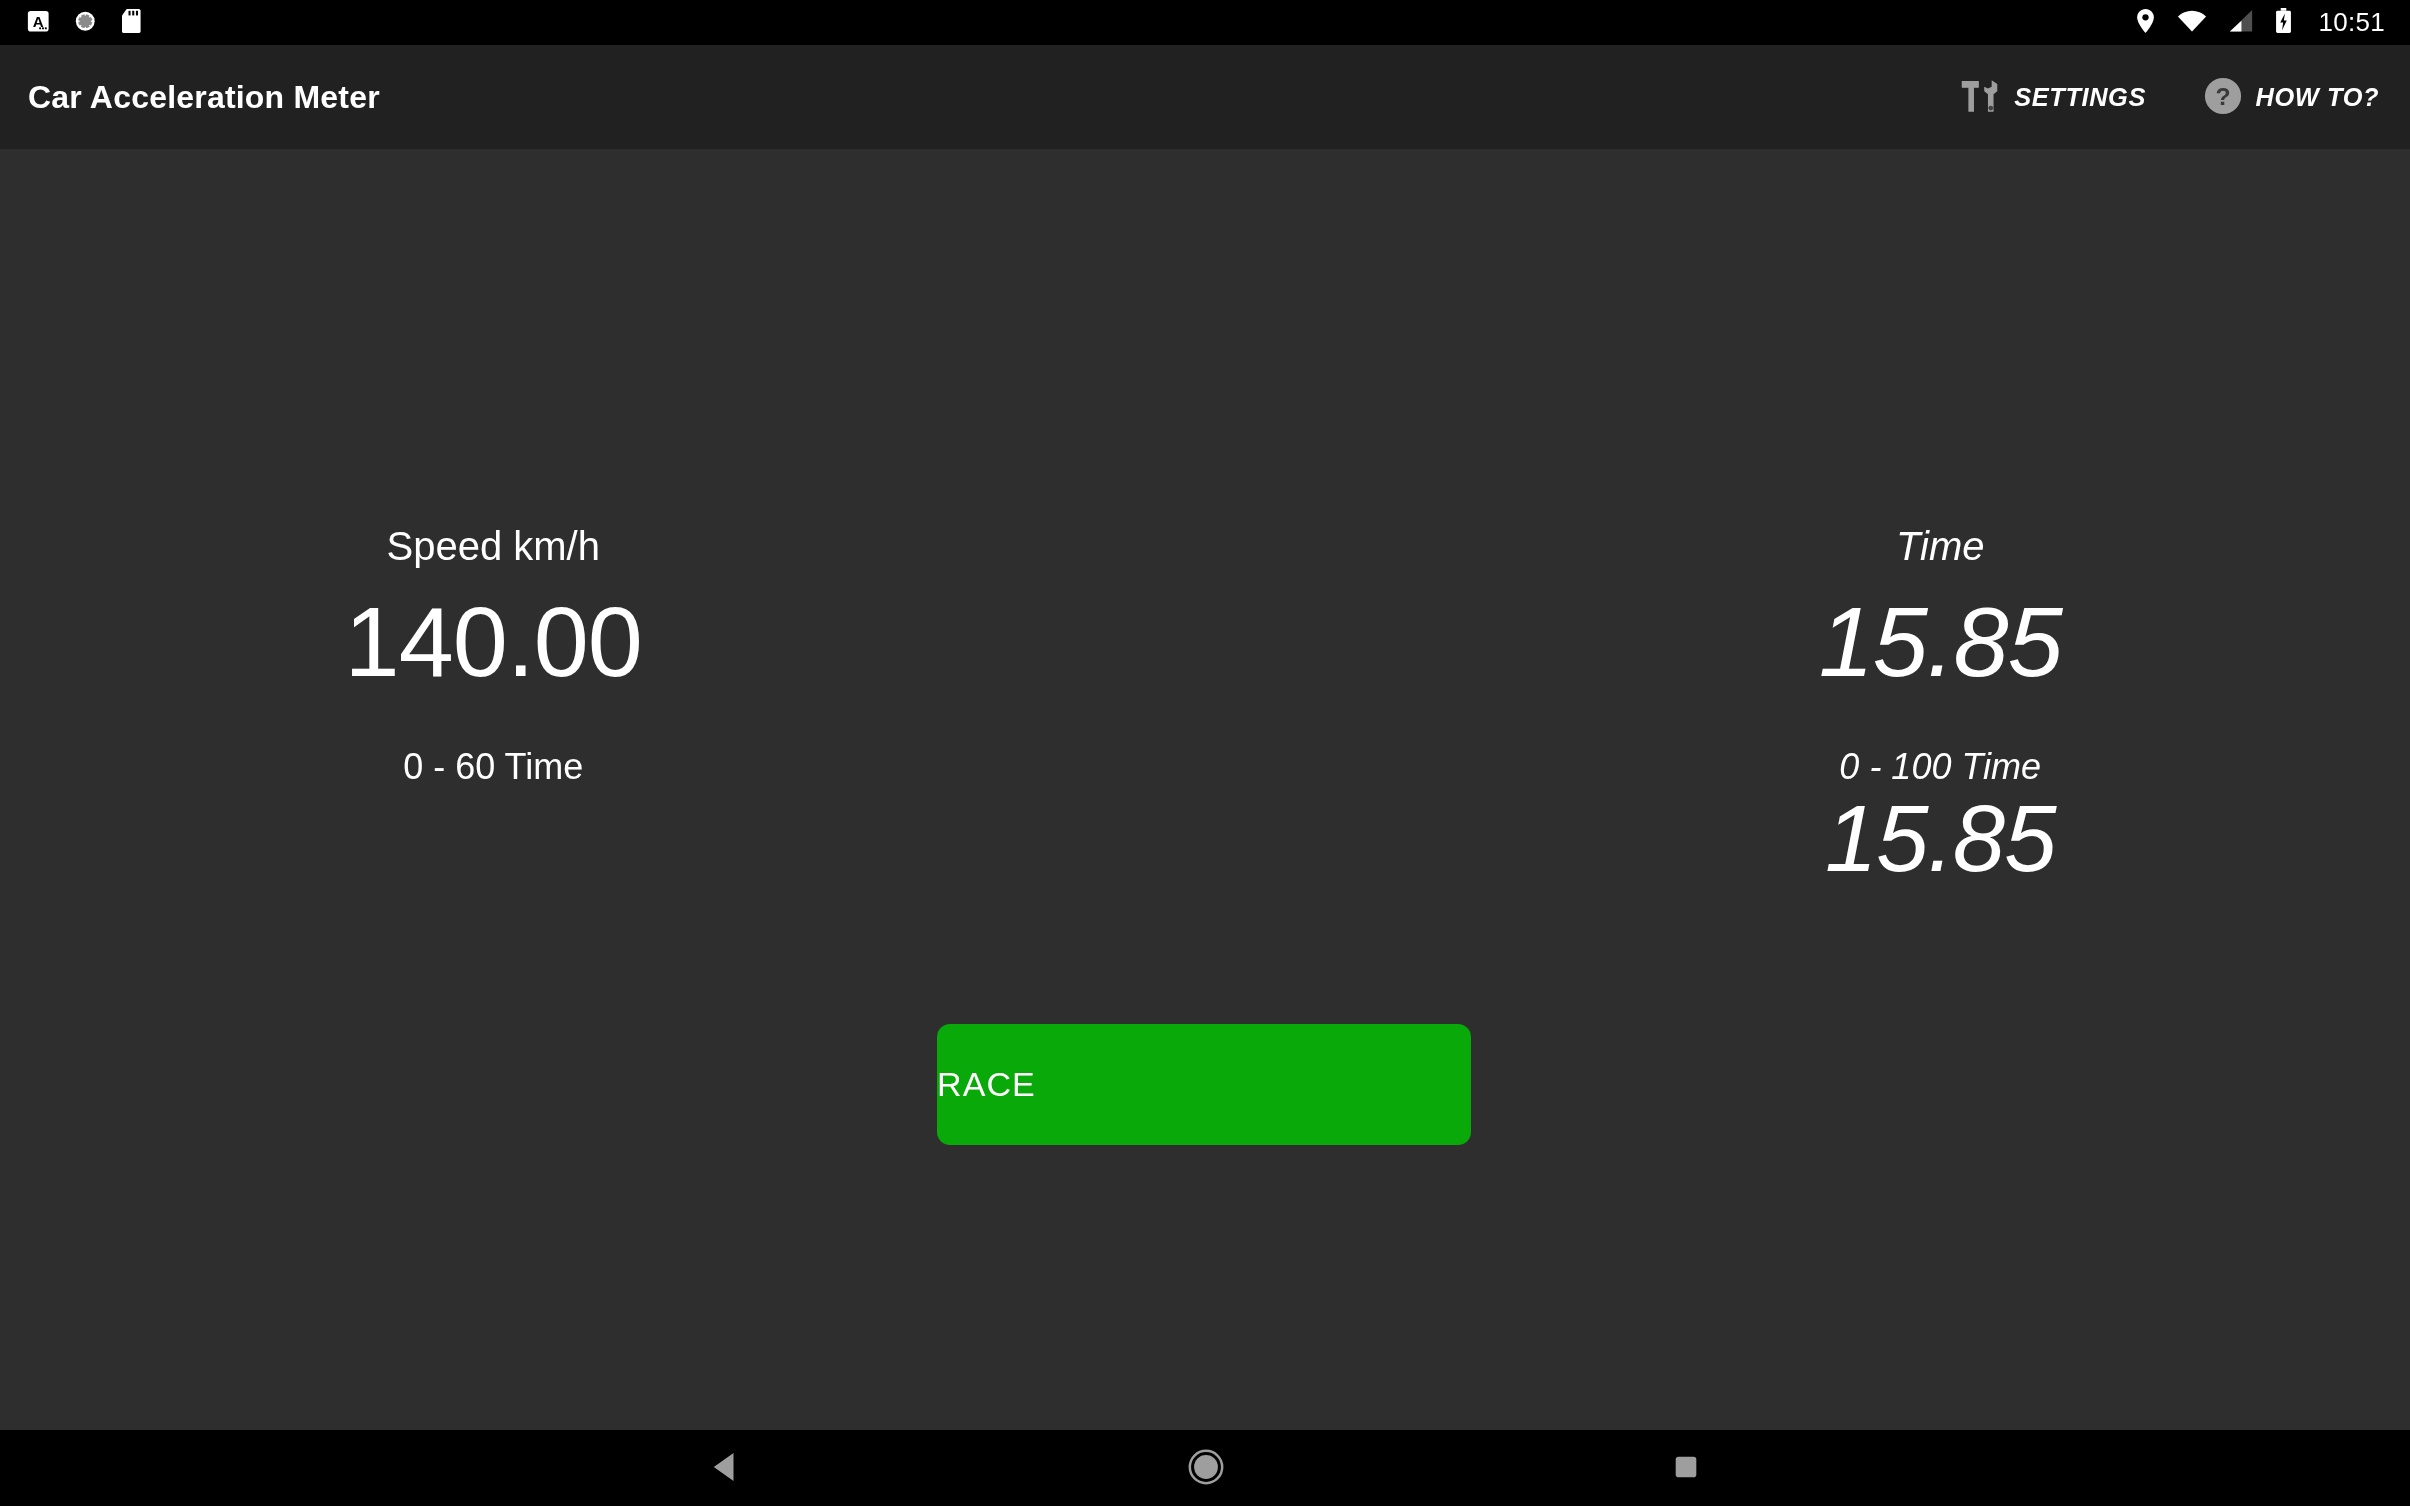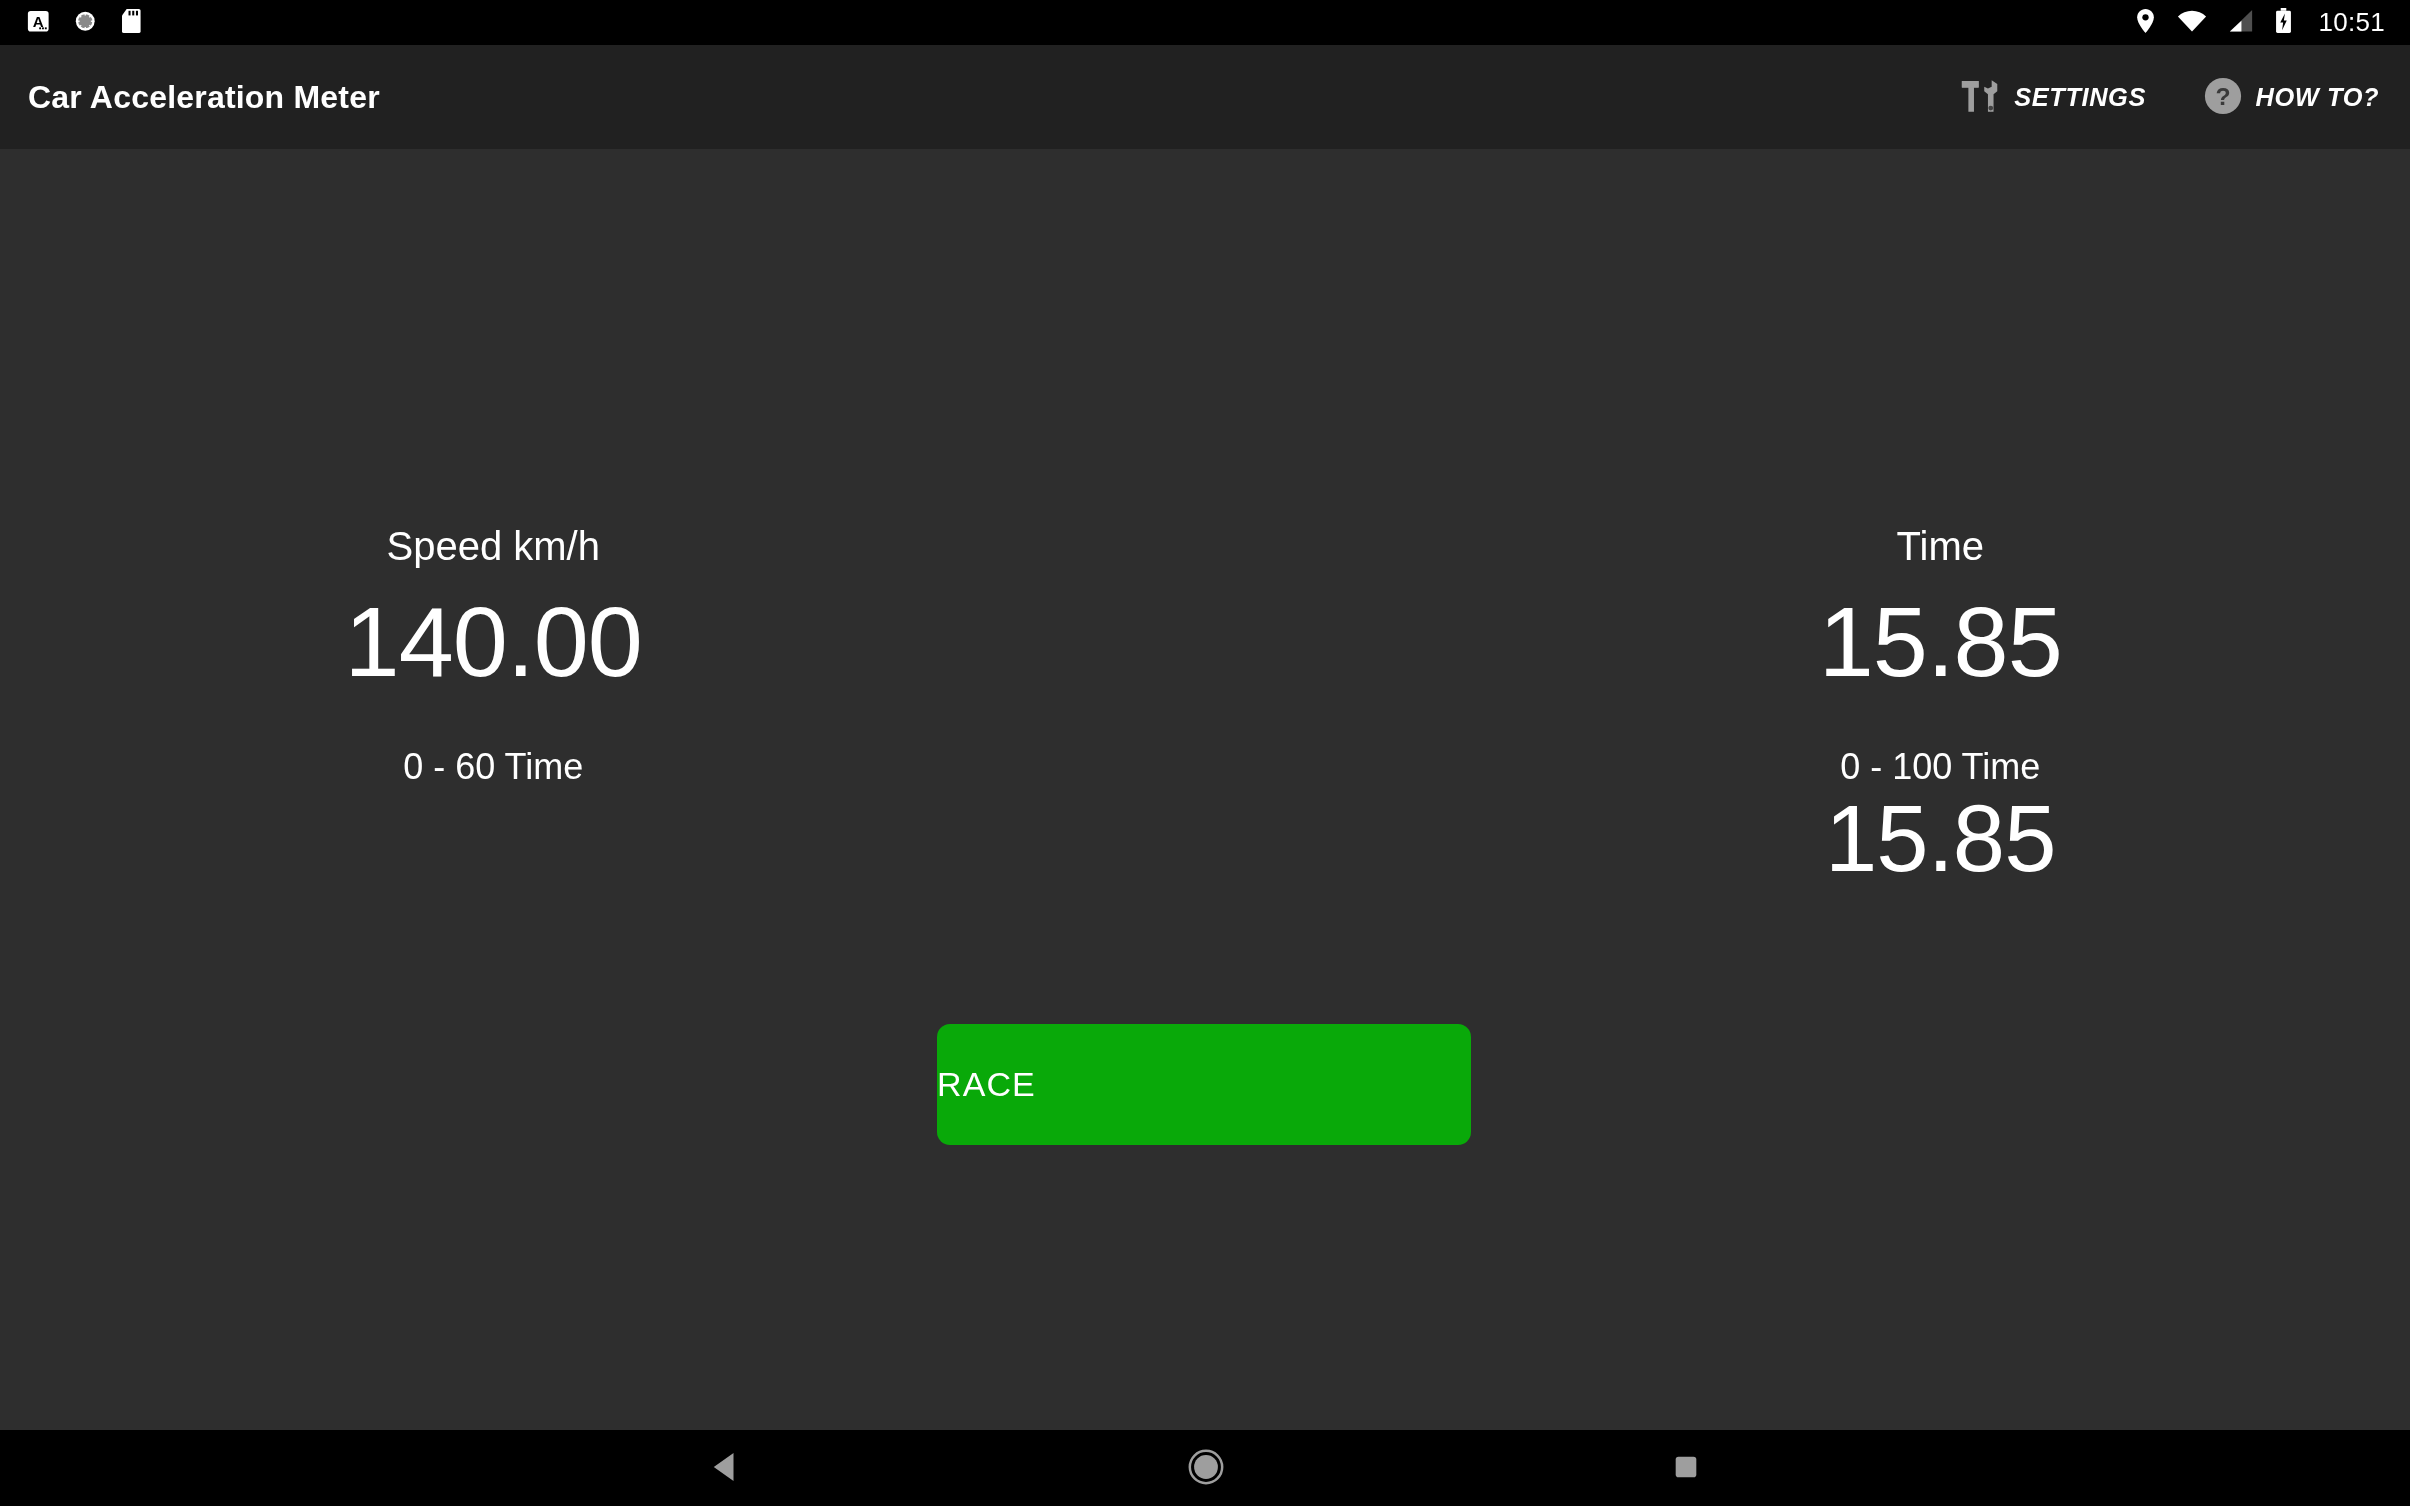--- a/index.html
+++ b/index.html
@@ -46,21 +46,21 @@
   #content {
     position:absolute; top:149px; left:0; width:2411px; height:1281px;
     background:#2e2e2e;
   }
   #readouts {
     position:absolute; top:377px; left:0; width:2411px;
     display:flex;
   }
   .col { width:50%; display:flex; flex-direction:column; align-items:center; }
   .col.left { padding-right:264px;padding-left:45px; }
-  .col.right { padding-left:264px; }
+  .col.right { padding-left:264px;font-style:italic; }
   .metric-label {
     font-size:40px; color:#ffffff; line-height:1; margin-bottom:26px;
     font-weight:normal;
   }
   .metric-value {
     font-size:99px; color:#ffffff; line-height:1; font-weight:normal;
     letter-spacing:-0.9px;
   }
   .metric-block.second { margin-top:58px; }
   .metric-block.second .metric-label { font-size:36px; margin-bottom:7px; }

